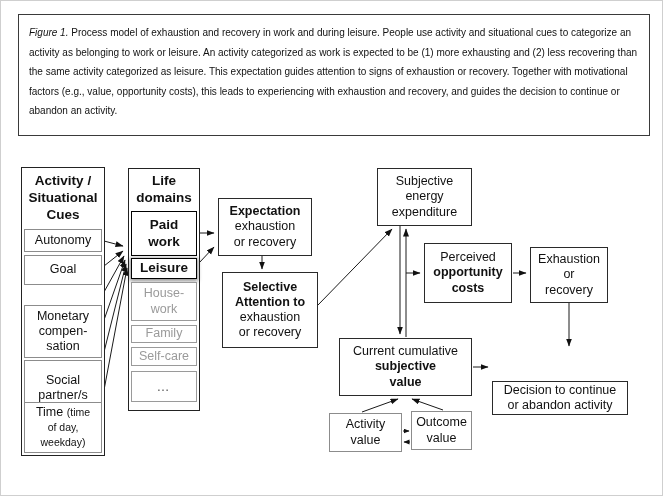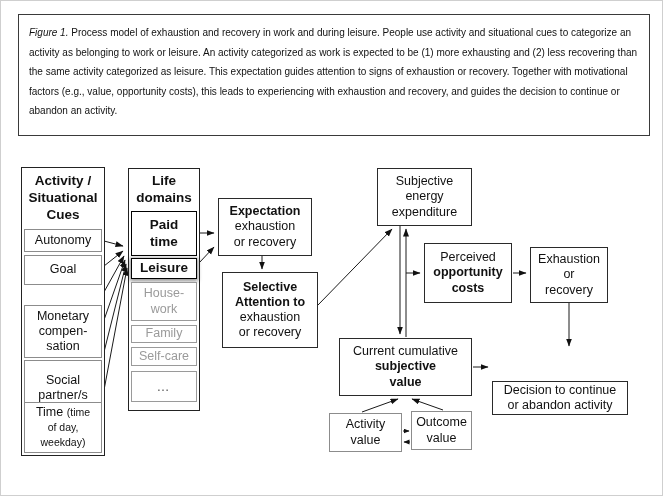--- a/index.html
+++ b/index.html
@@ -95,21 +95,21 @@
       <span class="small pre">(time
 of day,
 weekday)</span></div>
   </div>
 
   <div class="container" style="left:128px;top:168px;width:72px;height:243px;">
     <div class="col-header" style="top:4px;">Life
 domains</div>
   </div>
   <div class="dom dom-active pre" style="top:211px;height:45px;">Paid
-time</div>
+work</div>
   <div class="dom dom-active dom-leisure" style="top:258px;height:21px;">Leisure</div>
   <div class="dom dom-inactive pre" style="top:282px;height:39px;">House-
 work</div>
   <div class="dom dom-inactive" style="top:325px;height:18px;">Family</div>
   <div class="dom dom-inactive" style="top:347px;height:19px;">Self-care</div>
   <div class="dom dom-inactive dom-dots" style="top:371px;height:31px;">…</div>
 
   <div class="dbox" style="left:218px;top:198px;width:94px;height:58px;">
     <div>
         <span class="block bold">Expectation</span>

